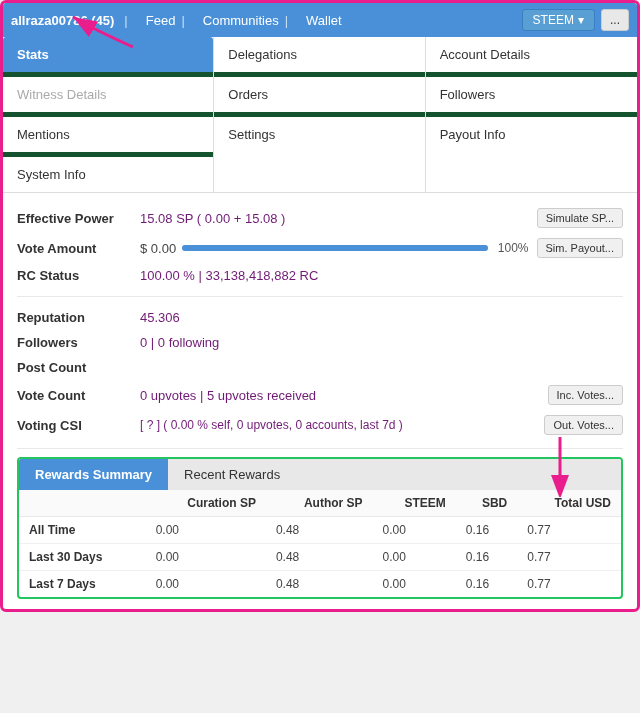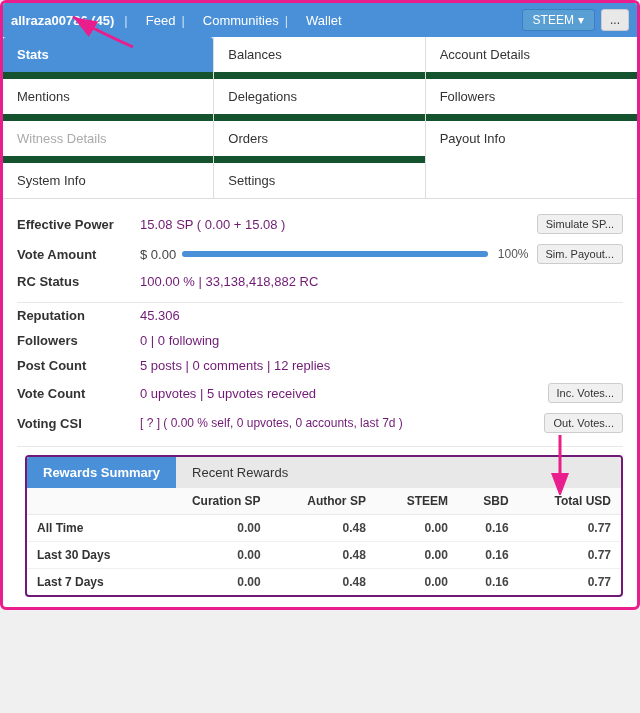--- a/index.html
+++ b/index.html
@@ -69,40 +69,40 @@
     }
     .menu-col {
       border-right: 1px solid #ddd;
       display: flex;
       flex-direction: column;
     }
     .menu-col:last-child { border-right: none; }
     .menu-item {
       padding: 10px 14px;
       cursor: pointer;
-      border-bottom: 7px solid #14532d;
+      border-bottom: 5px solid #14532d;
       color: #333;
       font-size: 13px;
     }
     .menu-item:last-child { border-bottom: none; }
     .menu-item.active {
       background: #4a90d9;
       color: #fff;
       font-weight: bold;
       border-radius: 3px 3px 0 0;
     }
     .menu-item.disabled { color: #aaa; cursor: default; }
     
     .main-content {
       padding: 10px 14px;
     }
     
     .stats-section {
       border-bottom: 1px solid #e8e8e8;
-      margin-bottom: 0;
+      margin-bottom: 8px;
       padding-bottom: 8px;
     }
     .stat-row {
       display: flex;
       align-items: center;
       padding: 5px 0;
       gap: 8px;
     }
     .stat-label {
       font-weight: bold;
@@ -151,25 +151,24 @@
       background: #4a90d9;
       border-radius: 3px;
     }
     .vote-pct {
       font-size: 12px;
       color: #555;
       min-width: 35px;
     }
     
     .rewards-border {
-      border: 2px solid #701a75;
+      border: 2px solid #22c55e;
       border-radius: 4px;
       overflow: hidden;
       margin-top: 8px;
-      margin-left: 8px;
     }
     .rewards-tabs {
       display: flex;
       background: #e8e8e8;
     }
     .rewards-tab {
       padding: 8px 16px;
       font-size: 13px;
       cursor: pointer;
       color: #333;
@@ -187,26 +186,24 @@
       text-align: right;
       padding: 6px 10px;
       font-size: 12px;
       font-weight: bold;
       color: #333;
       border-bottom: 1px solid #e8e8e8;
       background: #fafafa;
     }
     .rewards-table th:first-child { text-align: left; }
     .rewards-table td {
-      text-align: right;
       padding: 6px 10px;
       font-size: 12px;
       color: #444;
       border-bottom: 1px solid #f0f0f0;
-      font-weight: bold;
     }
     .rewards-table td:first-child { text-align: left; font-weight: bold; color: #333; }
     .rewards-table tr:last-child td { border-bottom: none; }
   </style>
 </head>
 <body>
 
 <div class="outer-border">
 
   <div class="top-nav">
@@ -234,35 +231,32 @@
           <svg width="80" height="40" viewBox="0 0 80 40">
             <defs>
               <marker id="arrowhead" markerWidth="8" markerHeight="6" refX="8" refY="3" orient="auto">
                 <polygon points="0 0, 8 3, 0 6" fill="#e91e8c"></polygon>
               </marker>
             </defs>
             <path d="M 70 38 Q 30 20 10 8" stroke="#e91e8c" stroke-width="3" fill="none" marker-end="url(#arrowhead)"></path>
           </svg>
         </div>
       </div>
-      <div class="menu-item">
-        <span>Mentions</span>
-      </div>
       <div class="menu-item disabled">
         <span>Witness Details</span>
       </div>
       <div class="menu-item">
+        <span>Mentions</span>
+      </div>
+      <div class="menu-item">
         <span>System Info</span>
       </div>
     </div>
 
     <div class="menu-col">
-      <div class="menu-item">
-        <span>Balances</span>
-      </div>
       <div class="menu-item">
         <span>Delegations</span>
       </div>
       <div class="menu-item">
         <span>Orders</span>
       </div>
       <div class="menu-item">
         <span>Settings</span>
       </div>
     </div>
@@ -320,21 +314,20 @@
         <span class="stat-value">45.306</span>
       </div>
 
       <div class="stat-row">
         <span class="stat-label">Followers</span>
         <span class="stat-value">0  |  0 following</span>
       </div>
 
       <div class="stat-row">
         <span class="stat-label">Post Count</span>
-        <span class="stat-value">5 posts  |  0 comments  |  12 replies</span>
       </div>
 
       <div class="stat-row">
         <span class="stat-label">Vote Count</span>
         <span class="stat-value">0 upvotes  |  5 upvotes received</span>
         <div class="stat-actions">
           <button class="action-btn">Inc. Votes...</button>
         </div>
       </div>
 

